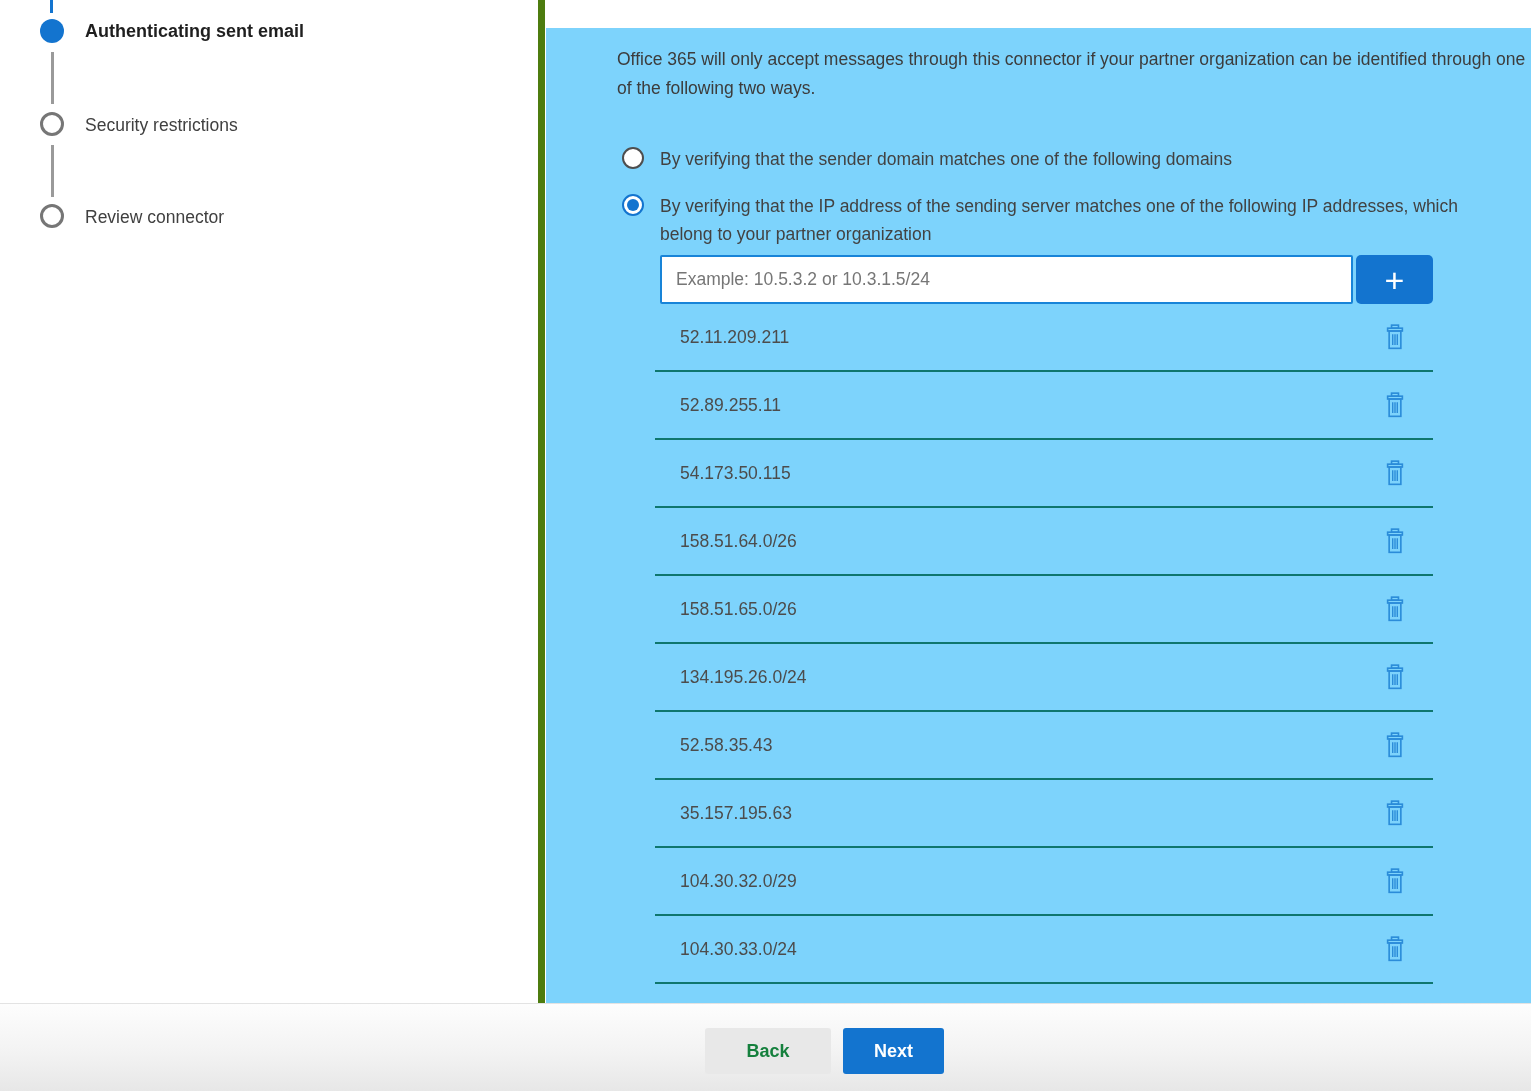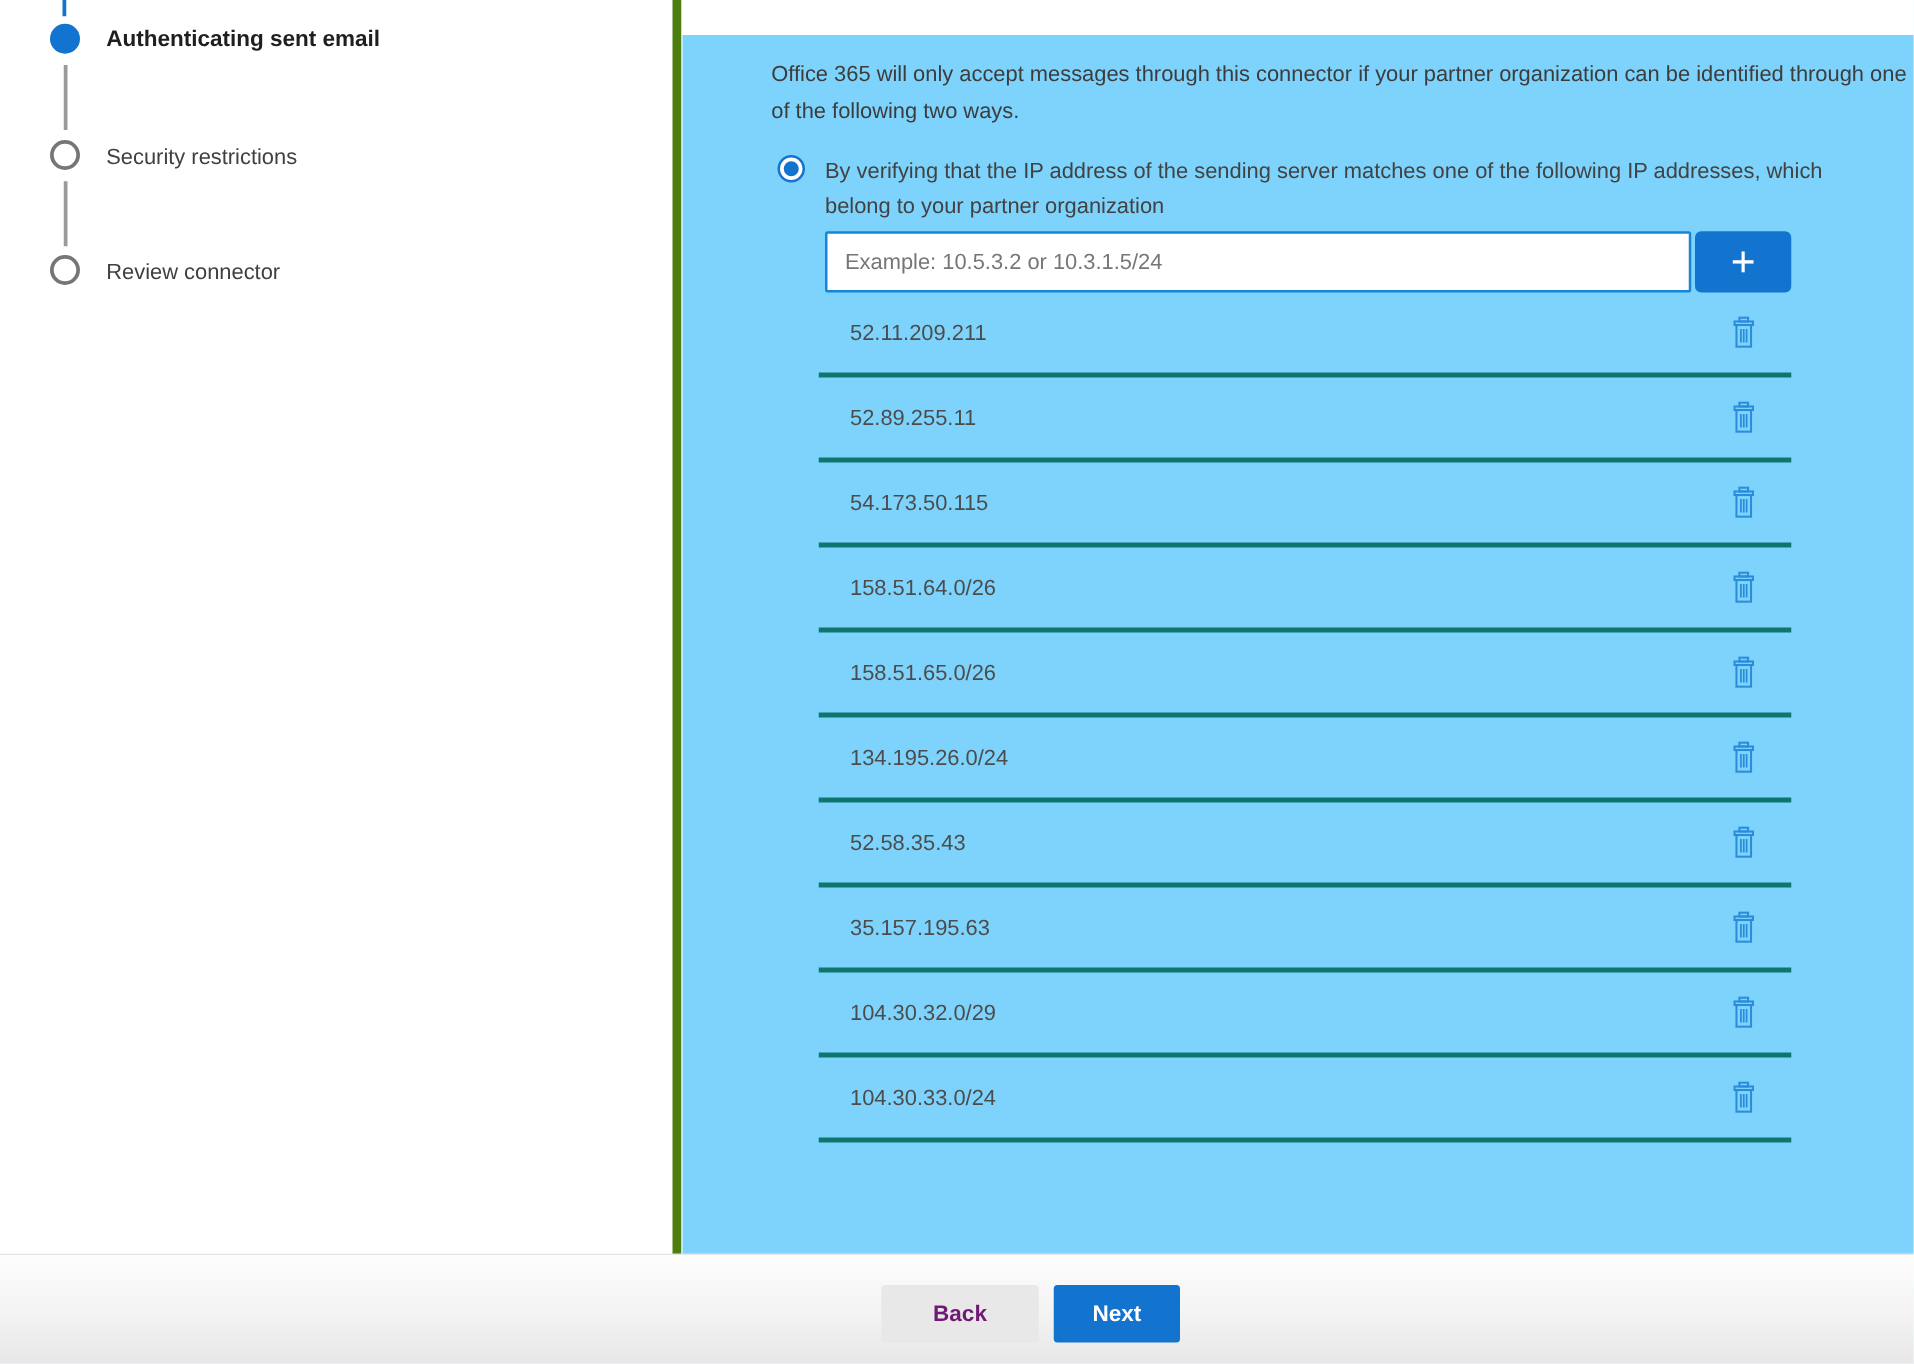--- a/index.html
+++ b/index.html
@@ -64,42 +64,42 @@
   .add-btn {
     width: 77px; height: 49px; margin-left: 3px; border: none; border-radius: 5px;
     background: #1374cf; color: #ffffff; font-size: 34px; font-weight: 300; line-height: 1;
     cursor: pointer; display: flex; align-items: center; justify-content: center;
     font-family: "Liberation Sans", "DejaVu Sans", sans-serif;
   }
 
   .ip-list { margin-left: 38px; width: 778px; }
   .ip-row {
     height: 68px; display: flex; align-items: center; justify-content: space-between;
-    padding: 0 24px 0 25px; border-bottom: 4px solid #0f766e;
+    padding: 0 24px 0 25px; border-bottom: 2px solid #0f766e;
   }
   .ip-text { font-size: 17.5px; color: #4c4c4c; }
   .trash-btn {
     background: none; border: none; cursor: pointer; padding: 0;
     width: 28px; height: 30px; display: flex; align-items: center; justify-content: center;
   }
   .trash-btn svg { display: block; }
 
   
   .footer {
     position: absolute; left: 0; right: 0; bottom: 0; height: 88px;
     background: linear-gradient(to bottom, #fdfdfd 0%, #f3f3f3 55%, #e7e7e7 100%);
     border-top: 1px solid #e3e3e3;
   }
   .btn {
     position: absolute; top: 24px; height: 46px; border: none; border-radius: 3px;
     font-family: "Liberation Sans", "DejaVu Sans", sans-serif;
     font-size: 18px; font-weight: 600; cursor: pointer;
     display: flex; align-items: center; justify-content: center;
   }
-  .btn.back { left: 705px; width: 126px; background: #e8e8e8; color: #701a75; }
+  .btn.back { left: 705px; width: 126px; background: #e8e8e8; color: #15803d; }
   .btn.next { left: 843px; width: 101px; background: #1374cf; color: #ffffff; }
 </style>
 </head>
 <body>
 
 <div class="left-panel">
   <div class="step-stub"></div>
 
   <div class="step-circle active"></div>
   <div class="step-label active">Authenticating sent email</div>
@@ -115,20 +115,24 @@
 
   <div class="circle3">
     <div class="step-circle idle" style="position:static"></div>
   </div>
   <div class="step-label l3">Review connector</div>
 </div>
 
 <div class="content">
   <div class="description">Office 365 will only accept messages through this connector if your partner organization can be identified through one of the following two ways.</div>
 
+  <div class="option-row first">
+    <div class="radio"></div>
+    <div class="option-label">By verifying that the sender domain matches one of the following domains</div>
+  </div>
 
   <div class="option-row second">
     <div class="radio selected">
       <div class="dot"></div>
     </div>
     <div class="option-label wrap">By verifying that the IP address of the sending server matches one of the following IP addresses, which belong to your partner organization</div>
   </div>
 
   <div class="input-row">
     <input class="ip-input" type="text" placeholder="Example: 10.5.3.2 or 10.3.1.5/24" style="">

